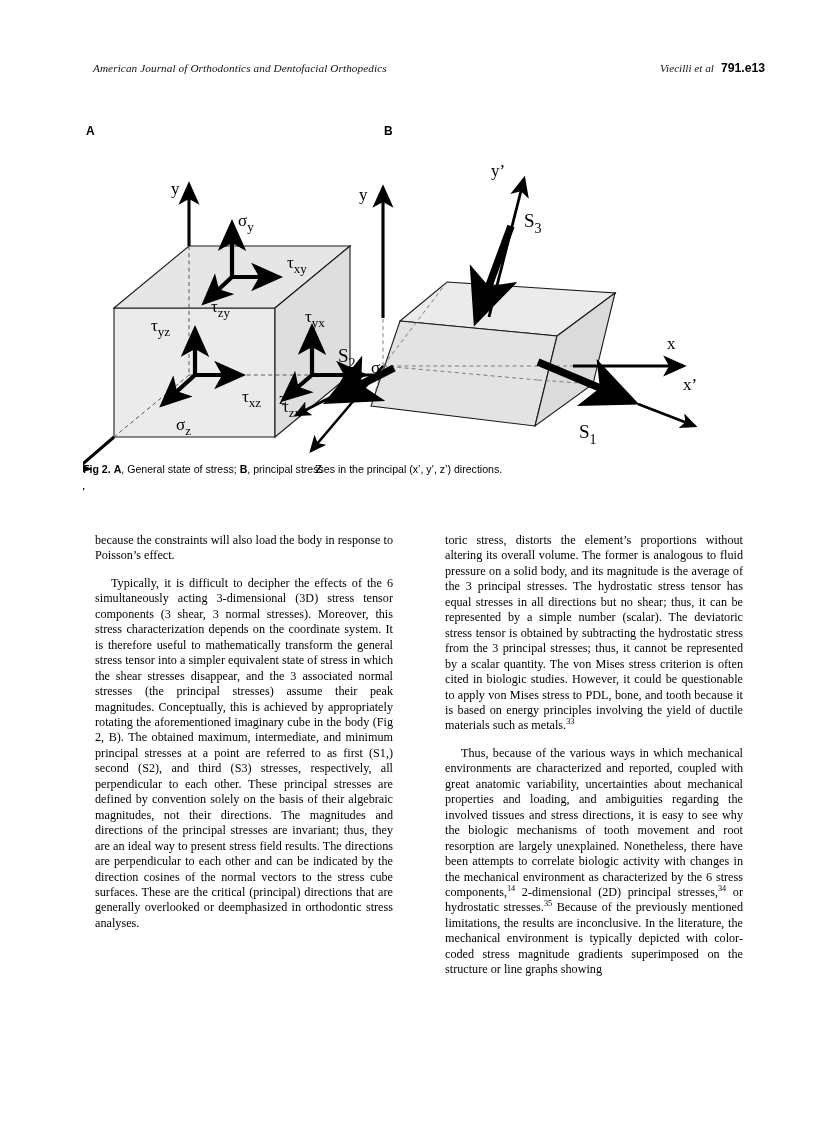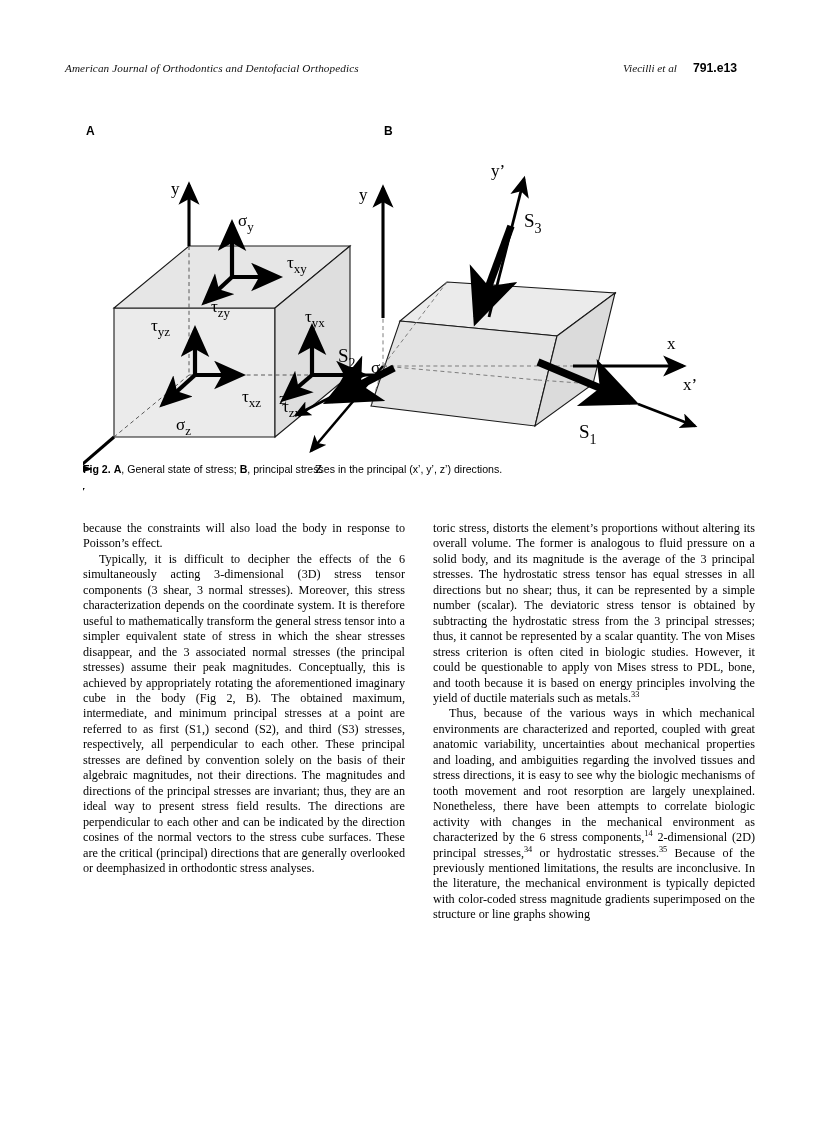--- a/index.html
+++ b/index.html
@@ -12,21 +12,21 @@
     height: 1122px;
     position: relative;
     font-family: "Liberation Serif", serif;
     color: #000;
     overflow: hidden;
   }
 
   
   .running-head {
     position: absolute;
-    left: 65px;
+    left: 93px;
     top: 60px;
     width: 672px;
     height: 42px;
   }
   .rh-left {
     position: absolute;
     left: 0;
     top: 0;
     font-family: "Liberation Serif", serif;
     font-style: italic;
@@ -47,21 +47,21 @@
     font-family: "Liberation Serif", serif;
     font-style: italic;
     color: #111;
     text-align: right;
   }
   .rh-right .pageno {
     font-family: "Liberation Sans", sans-serif;
     font-weight: bold;
     font-size: 12.2px;
     color: #000;
-    margin-left: 16px;
+    margin-left: 7px;
   }
 
   
   .figure-block {
     position: absolute;
     left: 83px;
     top: 122px;
     width: 672px;
     height: 370px;
   }
@@ -104,21 +104,21 @@
     line-height: 15.45px;
     text-align: justify;
     text-justify: inter-word;
     color: #000;
     hyphens: none;
   }
   #col-left  { left: 83px; }
   #col-right { left: 433px; }
 
   .col p {
-    margin: 0;
+    margin: 12px;
     text-indent: 0;
   }
   .col p.indent { text-indent: 16px; }
 
   sup {
     font-size: 0.68em;
     vertical-align: super;
     line-height: 0;
   }
 </style>

